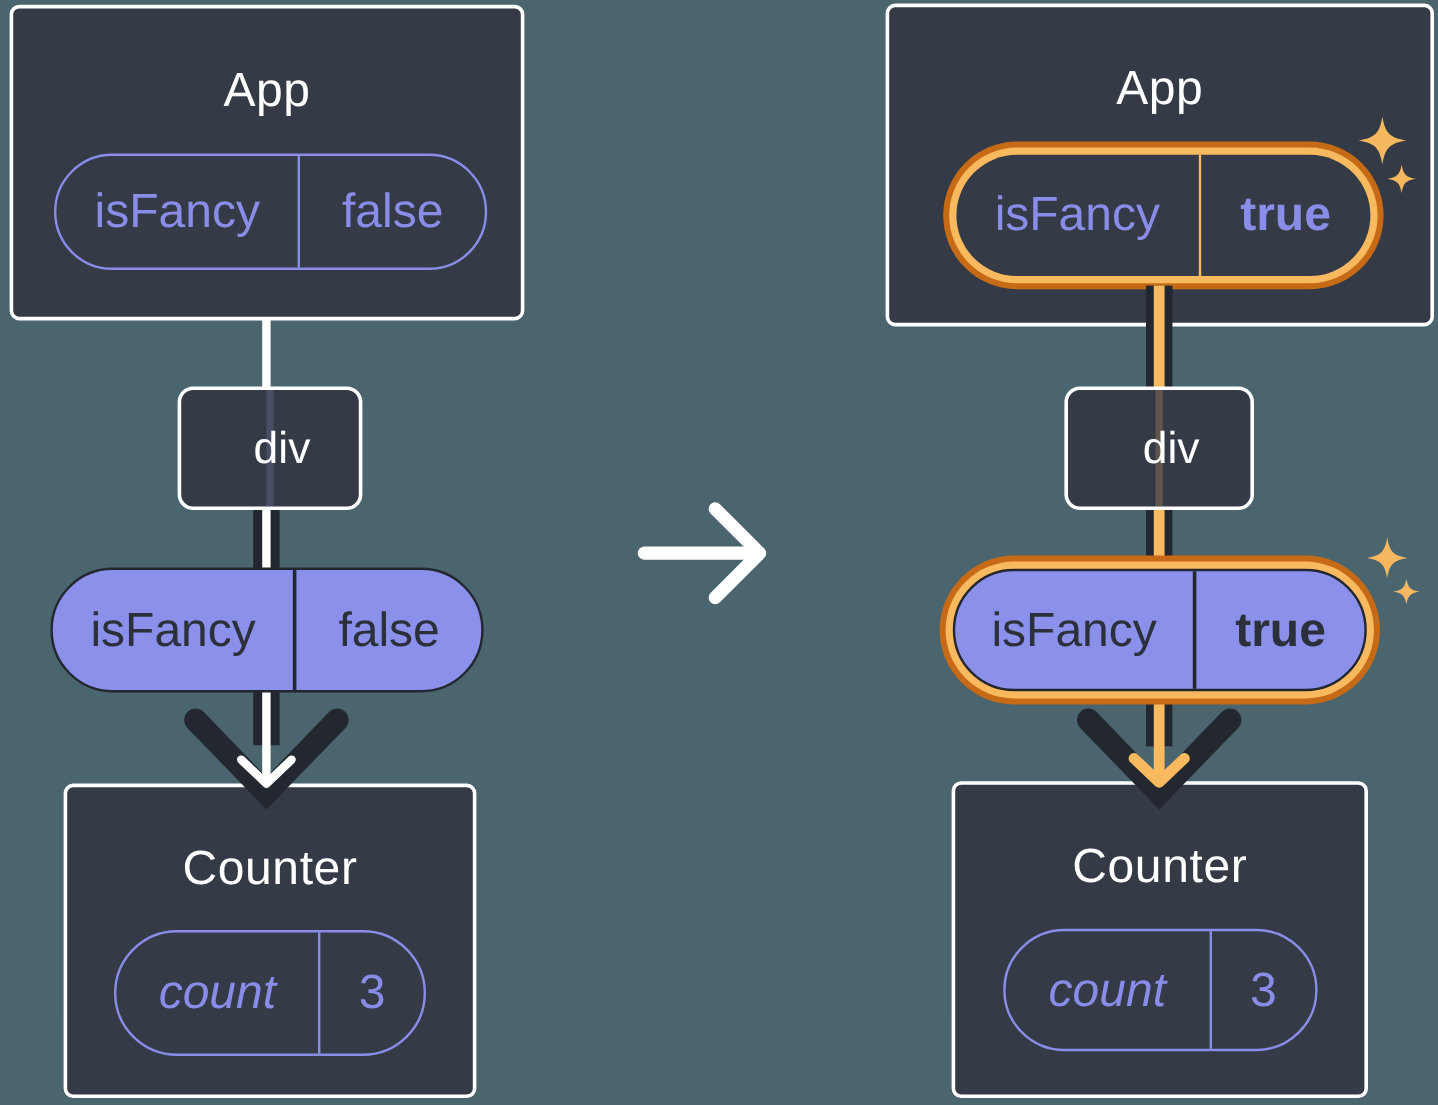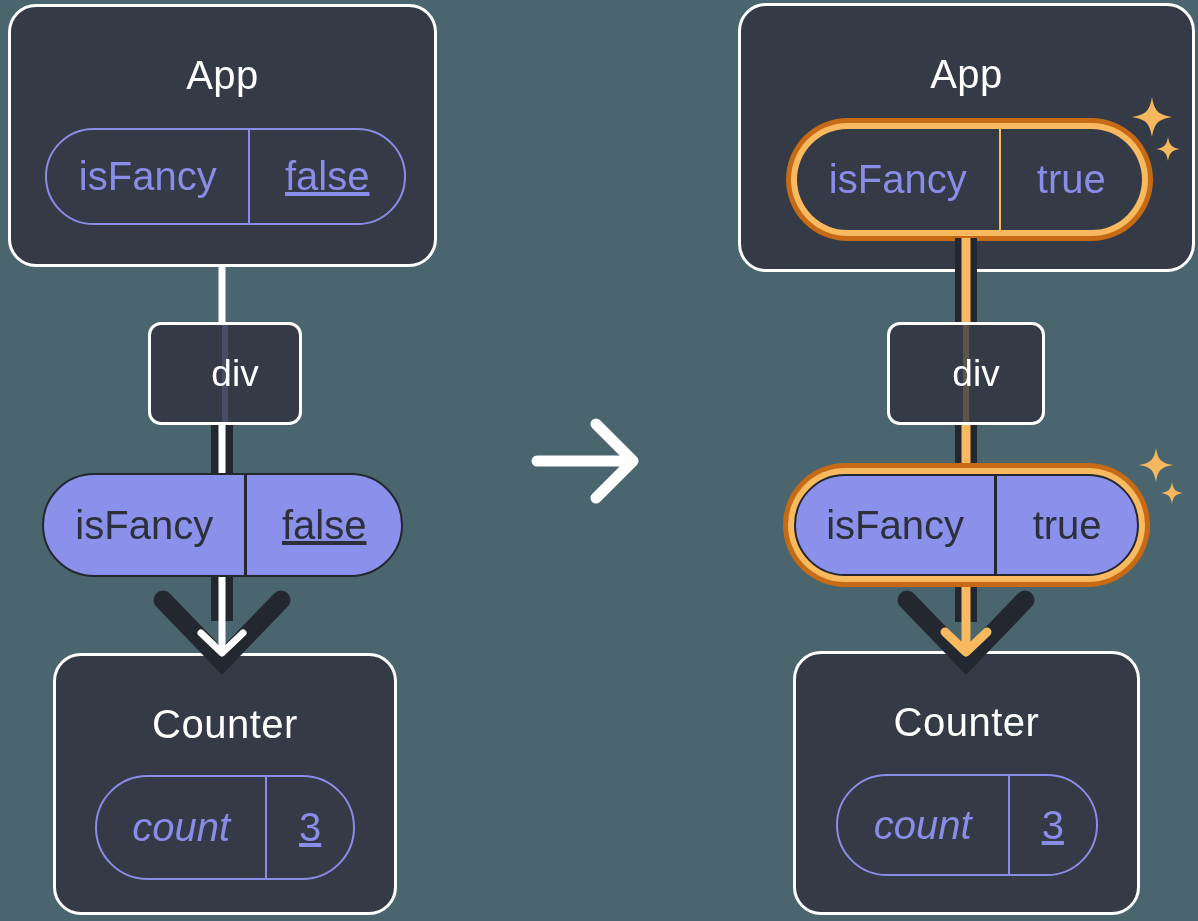--- a/index.html
+++ b/index.html
@@ -8,21 +8,21 @@
     position:relative;
     width:1198px;height:921px;
     background:var(--background,#4A656E);
     font-family:"Liberation Sans",sans-serif;
     overflow:hidden;
   }
   .node-box{
     position:absolute;
     background:var(--box_fill,#343A46);
     border:3px solid var(--box_border,#fff);
-    border-radius:28px;
+    border-radius:8px;
   }
   .node-title{
     position:absolute;left:0;right:0;top:44px;
     text-align:center;
     font-size:40px;line-height:48px;font-weight:500;
     color:#fff;letter-spacing:.5px;
   }
   .div-label{
     position:absolute;inset:0;
     display:flex;align-items:center;justify-content:center;
@@ -38,21 +38,21 @@
     position:absolute;
     display:flex;align-items:stretch;
     border-radius:999px;
     font-size:40px;
   }
   .pill .cell{
     display:flex;align-items:center;justify-content:center;
     min-width:0;
   }
   .pill .key{width:57%;}
-  .pill .val{flex:1;text-decoration:underline;}
+  .pill .val{flex:1;}
   .outline-purple{border:2.5px solid var(--purple,#8A8DE8);color:var(--purple,#8A8DE8);}
   .outline-purple .key{border-right:2.5px solid var(--purple,#8A8DE8);}
   .fill-purple{background:var(--purple_fill,#8B90EA);border:2.5px solid var(--dark,#23272F);color:#2B303B;}
   .fill-purple .key{border-right:3px solid var(--dark,#23272F);}
   .glow-outer{
     position:absolute;
     background:var(--orange_dark,#C76A15);
     border-radius:999px;padding:5px;
   }
   .glow-inner{
@@ -60,21 +60,21 @@
     background:var(--orange_light,#F8B95F);
     border-radius:999px;padding:6px;
   }
   .glow-pill{
     position:relative;width:100%;height:100%;
     display:flex;align-items:stretch;
     border-radius:999px;font-size:40px;
   }
   .glow-pill .cell{display:flex;align-items:center;justify-content:center;min-width:0;}
   .glow-pill .key{width:59%;}
-  .glow-pill .val{flex:1;font-weight:400;}
+  .glow-pill .val{flex:1;font-weight:700;}
   .hl-dark{background:var(--box_fill,#343A46);color:var(--purple,#8A8DE8);}
   .hl-dark .key{border-right:2.5px solid var(--orange_light,#F8B95F);}
   .hl-purple{background:var(--purple_fill,#8B90EA);color:#2B303B;border:2.5px solid var(--dark,#23272F);}
   .hl-purple .key{border-right:3px solid var(--dark,#23272F);}
   .counter-pill .key{width:66.5%;font-style:italic;}
   svg.overlay{position:absolute;inset:0;pointer-events:none;}
 </style>
 </head>
 <body>
 

